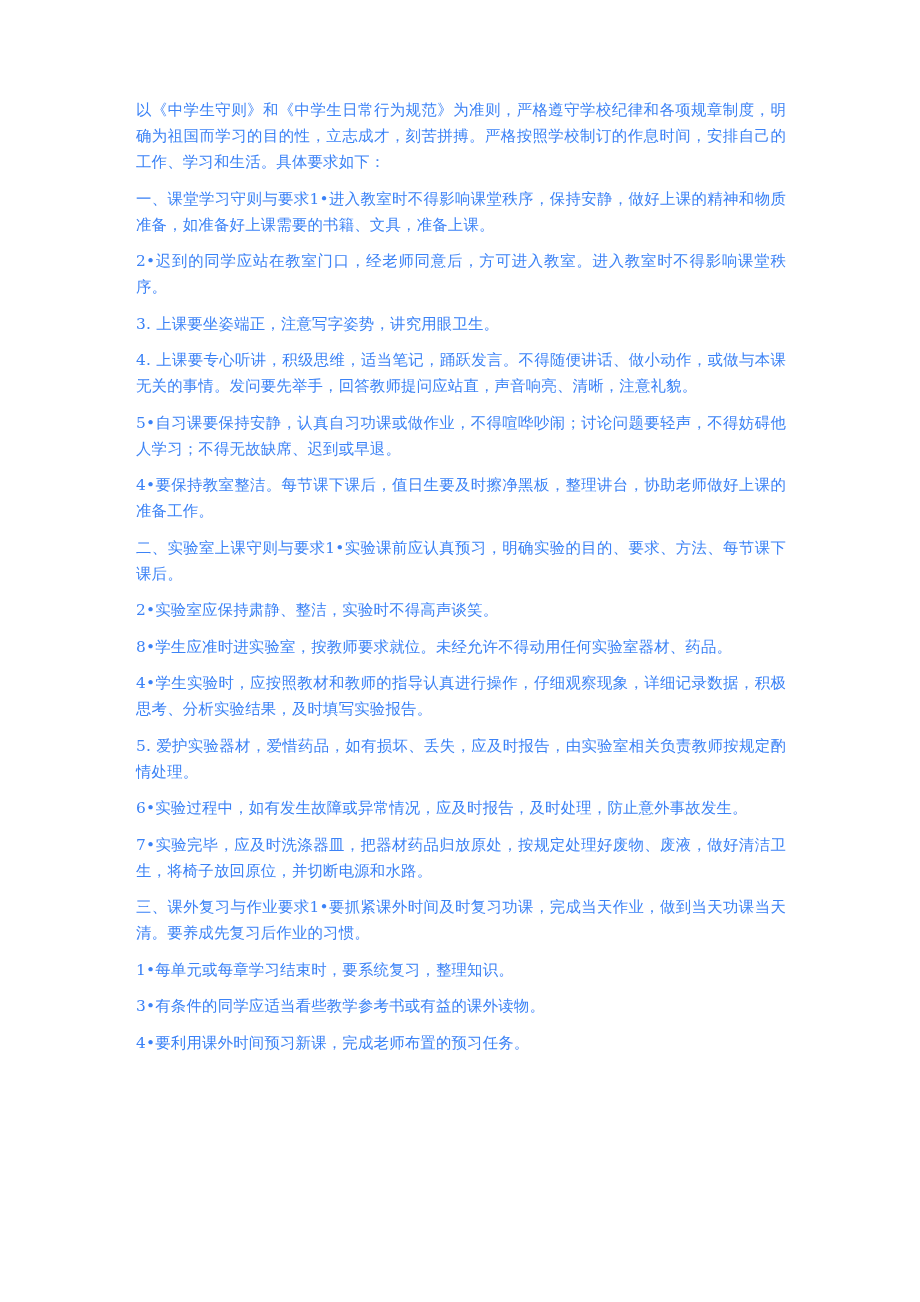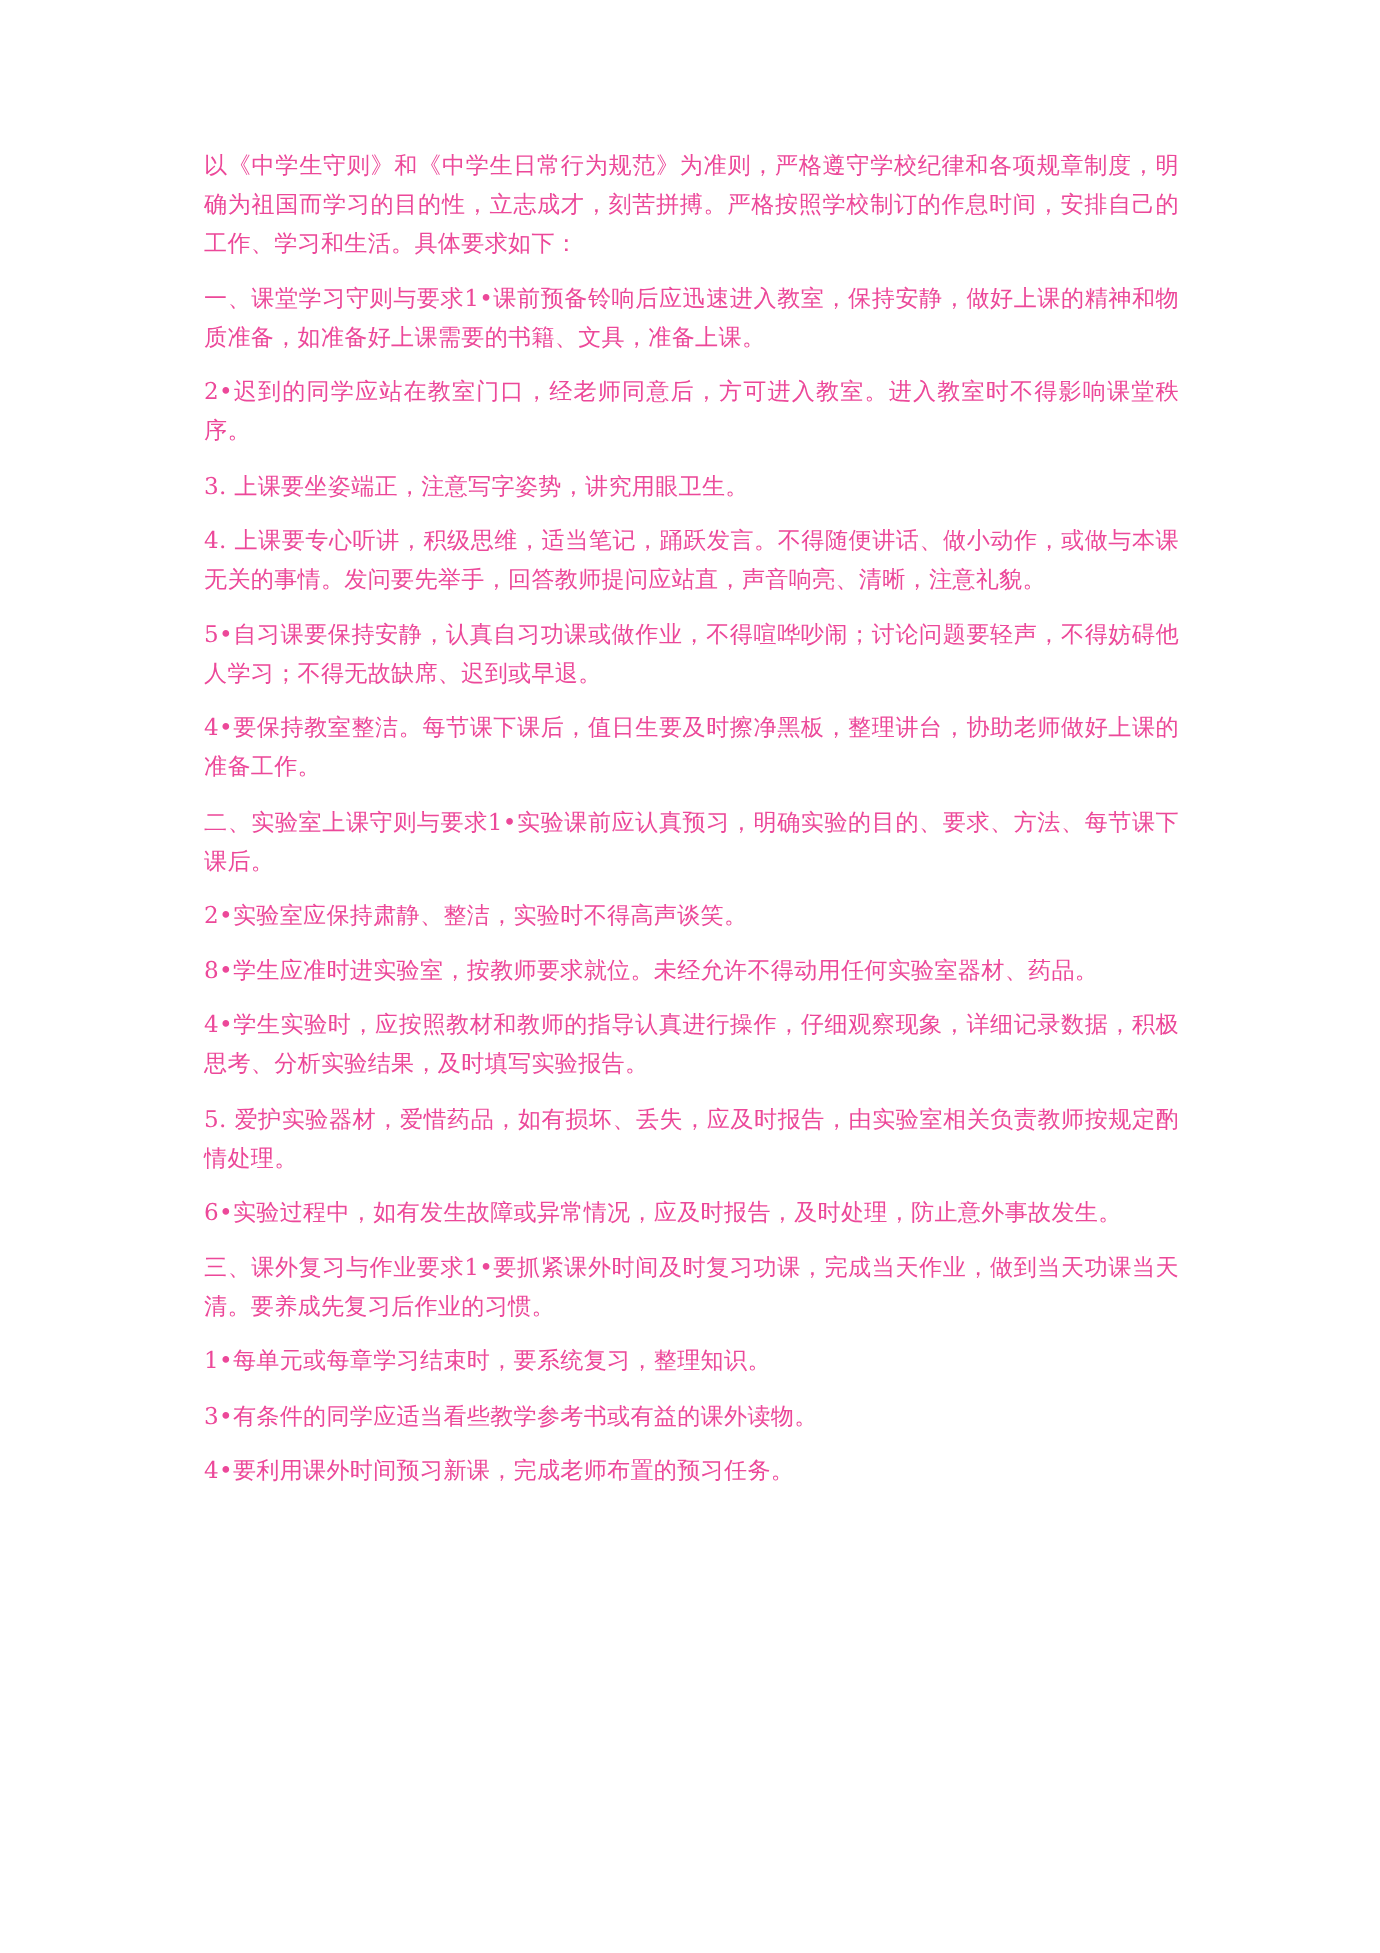--- a/index.html
+++ b/index.html
@@ -1,38 +1,39 @@
 <!DOCTYPE html>
 <html><head>
 <meta charset="utf-8">
 <style>
   html, body { margin: 0; padding: 0; background: #ffffff; }
   body { width: 920px; height: 1302px; position: relative; overflow: hidden; }
   .page {
     position: absolute; left: 136px; top: 97px; width: 650px;
     font-family: "DejaVu Serif", "Liberation Serif", serif;
-    font-size: 15.4px; color: #ec4899; line-height: 26px;
+    font-size: 15.4px; color: #3b82f6; line-height: 26px;
     letter-spacing: 0.2px;
   }
   .page p { margin: 0 0 10.5px 0; text-align: justify; }
 </style>
 </head>
 <body>
 
 <div class="page">
   <p>以《中学生守则》和《中学生日常行为规范》为准则，严格遵守学校纪律和各项规章制度，明确为祖国而学习的目的性，立志成才，刻苦拼搏。严格按照学校制订的作息时间，安排自己的工作、学习和生活。具体要求如下：</p>
-  <p>一、课堂学习守则与要求1•课前预备铃响后应迅速进入教室，保持安静，做好上课的精神和物质准备，如准备好上课需要的书籍、文具，准备上课。</p>
+  <p>一、课堂学习守则与要求1•进入教室时不得影响课堂秩序，保持安静，做好上课的精神和物质准备，如准备好上课需要的书籍、文具，准备上课。</p>
   <p>2•迟到的同学应站在教室门口，经老师同意后，方可进入教室。进入教室时不得影响课堂秩序。</p>
   <p>3. 上课要坐姿端正，注意写字姿势，讲究用眼卫生。</p>
   <p>4. 上课要专心听讲，积级思维，适当笔记，踊跃发言。不得随便讲话、做小动作，或做与本课无关的事情。发问要先举手，回答教师提问应站直，声音响亮、清晰，注意礼貌。</p>
   <p>5•自习课要保持安静，认真自习功课或做作业，不得喧哗吵闹；讨论问题要轻声，不得妨碍他人学习；不得无故缺席、迟到或早退。</p>
   <p>4•要保持教室整洁。每节课下课后，值日生要及时擦净黑板，整理讲台，协助老师做好上课的准备工作。</p>
   <p>二、实验室上课守则与要求1•实验课前应认真预习，明确实验的目的、要求、方法、每节课下课后。</p>
   <p>2•实验室应保持肃静、整洁，实验时不得高声谈笑。</p>
   <p>8•学生应准时进实验室，按教师要求就位。未经允许不得动用任何实验室器材、药品。</p>
   <p>4•学生实验时，应按照教材和教师的指导认真进行操作，仔细观察现象，详细记录数据，积极思考、分析实验结果，及时填写实验报告。</p>
   <p>5. 爱护实验器材，爱惜药品，如有损坏、丢失，应及时报告，由实验室相关负责教师按规定酌情处理。</p>
   <p>6•实验过程中，如有发生故障或异常情况，应及时报告，及时处理，防止意外事故发生。</p>
+  <p>7•实验完毕，应及时洗涤器皿，把器材药品归放原处，按规定处理好废物、废液，做好清洁卫生，将椅子放回原位，并切断电源和水路。</p>
   <p>三、课外复习与作业要求1•要抓紧课外时间及时复习功课，完成当天作业，做到当天功课当天清。要养成先复习后作业的习惯。</p>
   <p>1•每单元或每章学习结束时，要系统复习，整理知识。</p>
   <p>3•有条件的同学应适当看些教学参考书或有益的课外读物。</p>
   <p>4•要利用课外时间预习新课，完成老师布置的预习任务。</p>
 </div>
 
 </body></html>

